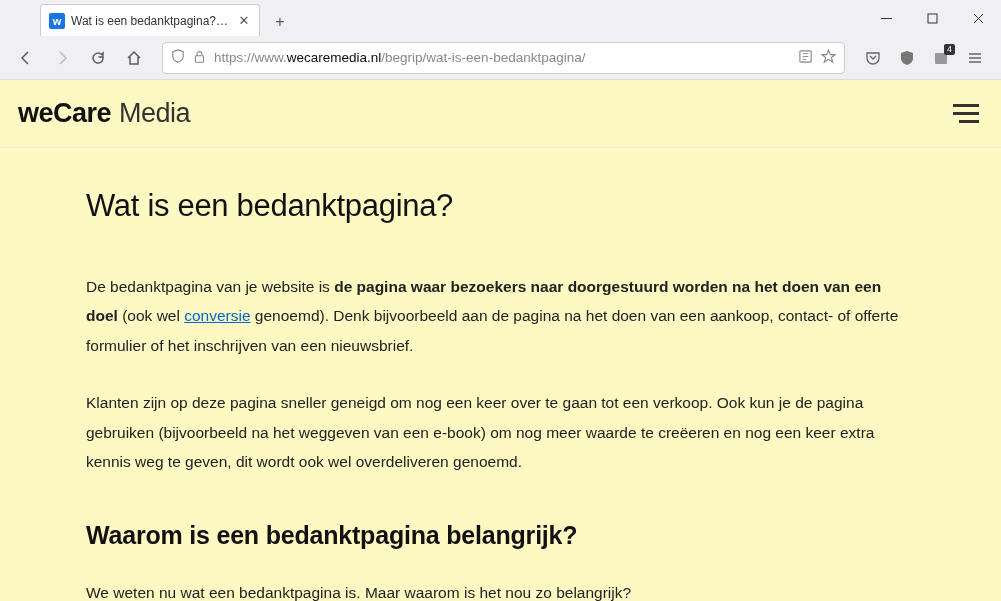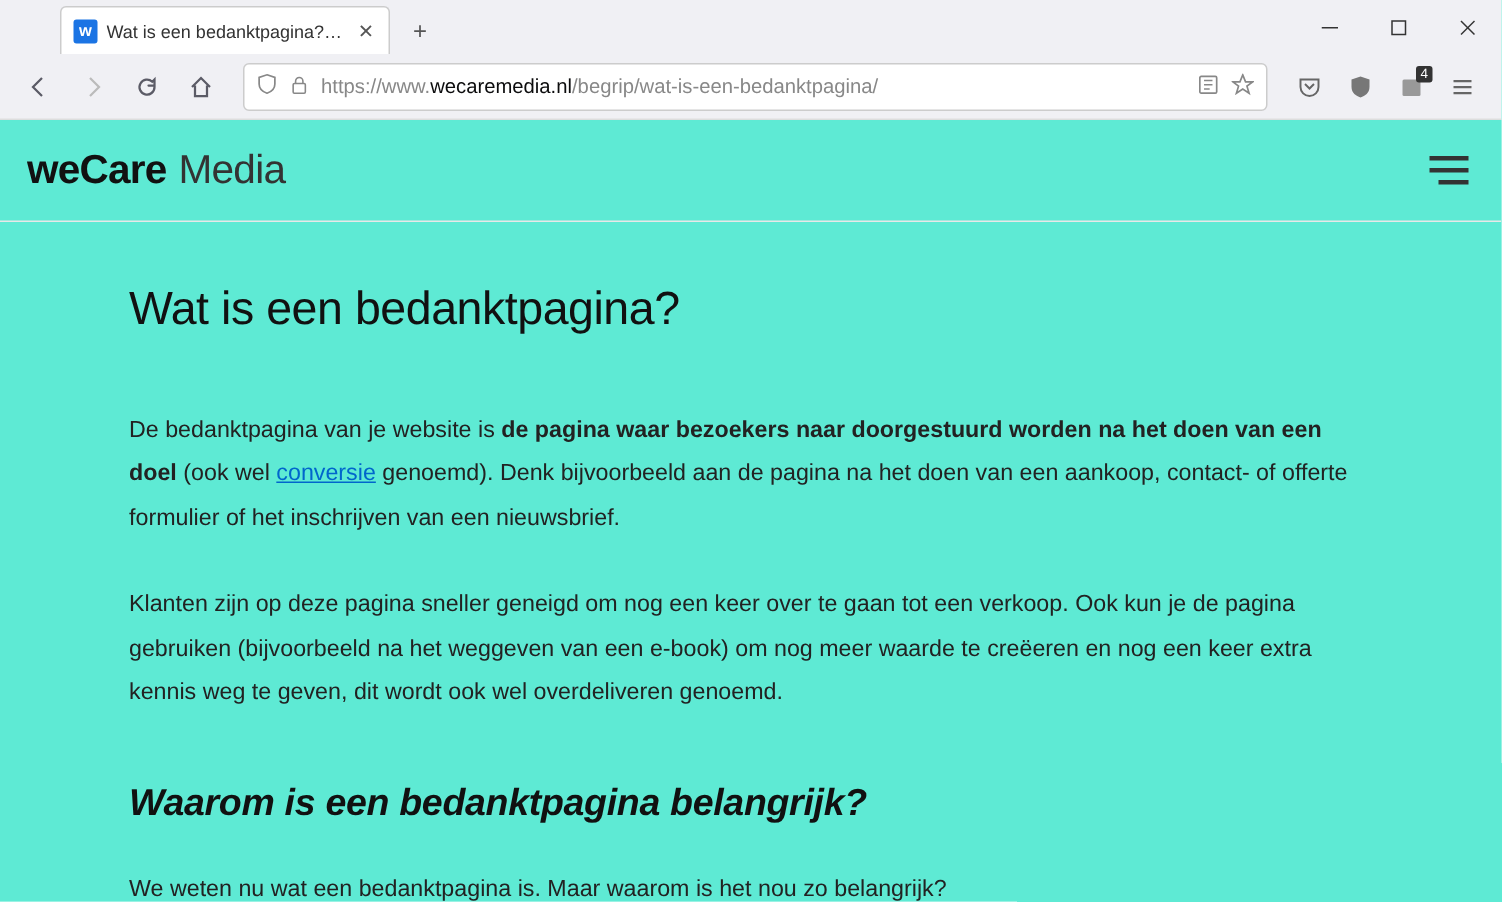--- a/index.html
+++ b/index.html
@@ -21,32 +21,32 @@
     .tb-btn { width: 32px; height: 32px; display: flex; align-items: center; justify-content: center; color: #5b5b66; cursor: pointer; border-radius: 4px; }
     .tb-btn.disabled { color: #bbb; }
     .address-bar { flex: 1; display: flex; align-items: center; background: #fff; border: 1px solid #ccc; border-radius: 4px; height: 32px; padding: 0 8px; margin: 0 8px; gap: 8px; font-size: 13.5px; color: #888; }
     .url-host { color: #0c0c0d; }
     .address-spacer { flex: 1; }
     .right-icons { display: flex; align-items: center; gap: 2px; }
     .ext-icon { width: 32px; height: 32px; display: flex; align-items: center; justify-content: center; color: #666; position: relative; cursor: pointer; }
     .ext-badge { position: absolute; top: 2px; right: 2px; background: #333; color: #fff; font-size: 9px; border-radius: 2px; padding: 0 3px; line-height: 11px; }
     
     
-    .page { background: #5eead4; height: 521px; overflow: hidden; }
+    .page { background: #fef9c3; height: 521px; overflow: hidden; }
     .site-header { display: flex; align-items: center; justify-content: space-between; padding: 18px 18px 18px 18px; border-bottom: 1px solid #e8e8e8; }
     .logo { font-size: 27px; letter-spacing: -0.5px; color: #111; }
     .logo-bold { font-weight: 800; }
     .logo-light { font-weight: 300; margin-left: 8px; color: #333; }
     .hamburger { display: flex; flex-direction: column; gap: 5px; cursor: pointer; padding: 4px; }
     .hamburger span { display: block; width: 26px; height: 3px; background: #333; }
     .hamburger span:nth-child(3) { width: 20px; align-self: flex-end; }
     
     .content { padding: 40px 86px 0 86px; }
     h1 { font-size: 31px; font-weight: 400; color: #111; margin-bottom: 48px; letter-spacing: -0.3px; }
-    h2 { font-size: 25px; font-weight: 700; color: #111; margin: 44px 0 28px 0; letter-spacing: -0.2px; font-style: italic; }
+    h2 { font-size: 25px; font-weight: 700; color: #111; margin: 44px 0 28px 0; letter-spacing: -0.2px; }
     p { font-size: 15.5px; line-height: 1.9; color: #222; margin-bottom: 28px; margin-top: 28px; }
     p b { font-weight: 700; }
     a.inline { color: #0066cc; text-decoration: underline; }
   </style>
 </head>
 <body>
 
 <div class="browser-chrome">
   <div class="tab-strip">
     <div class="tab">

